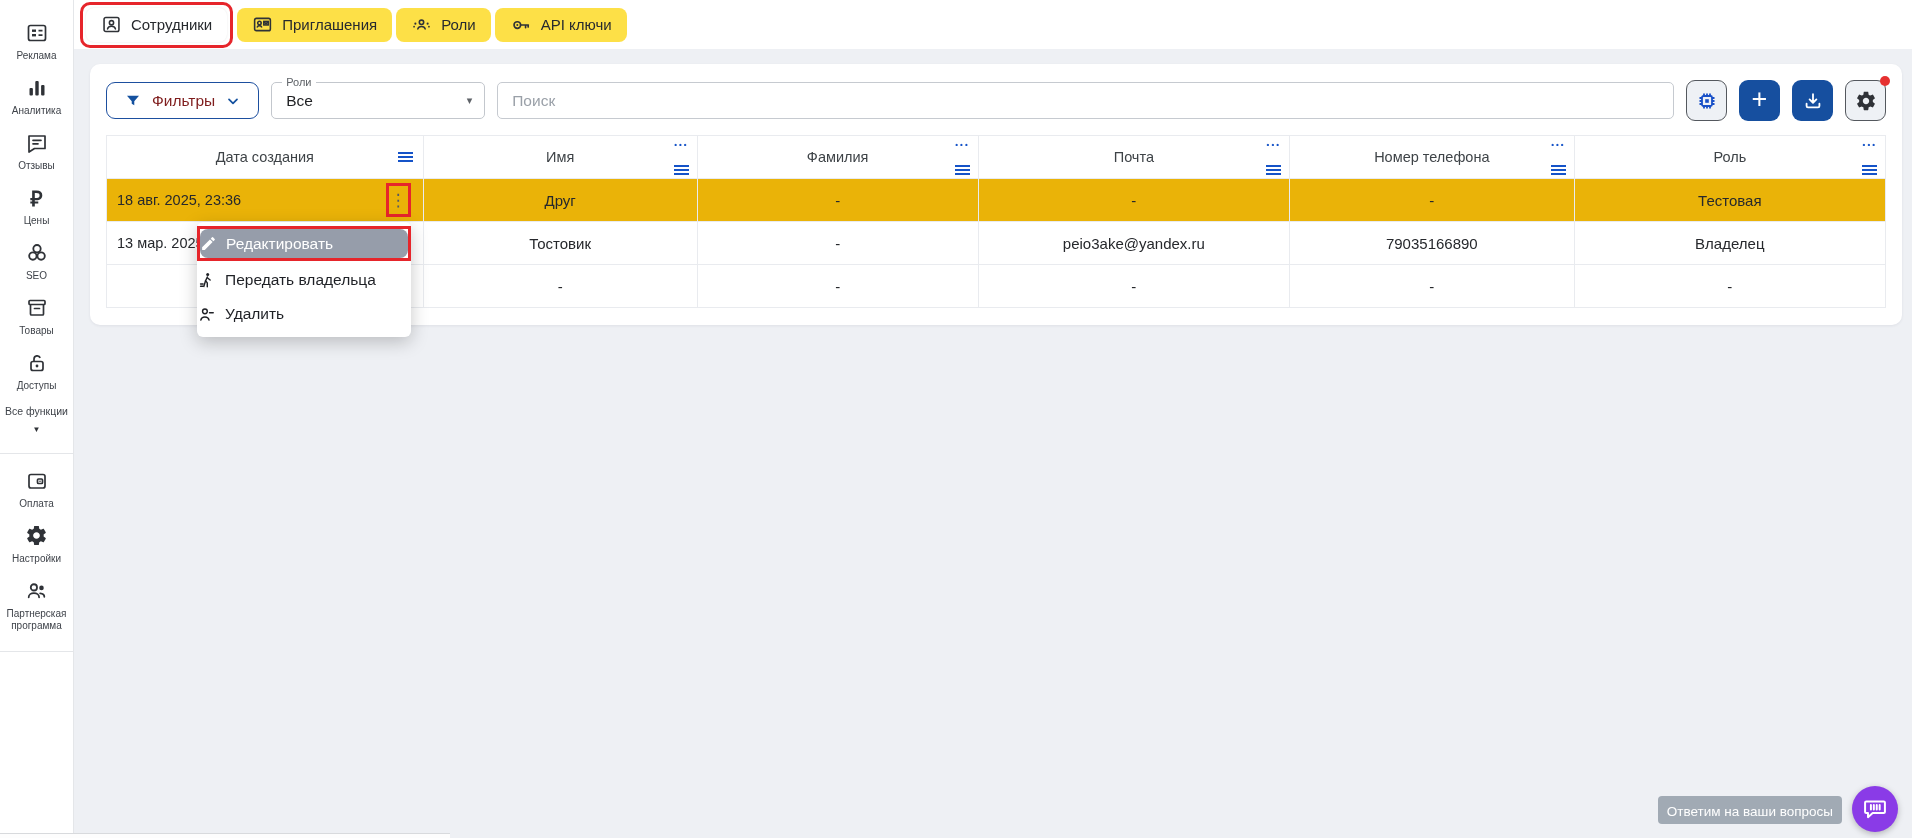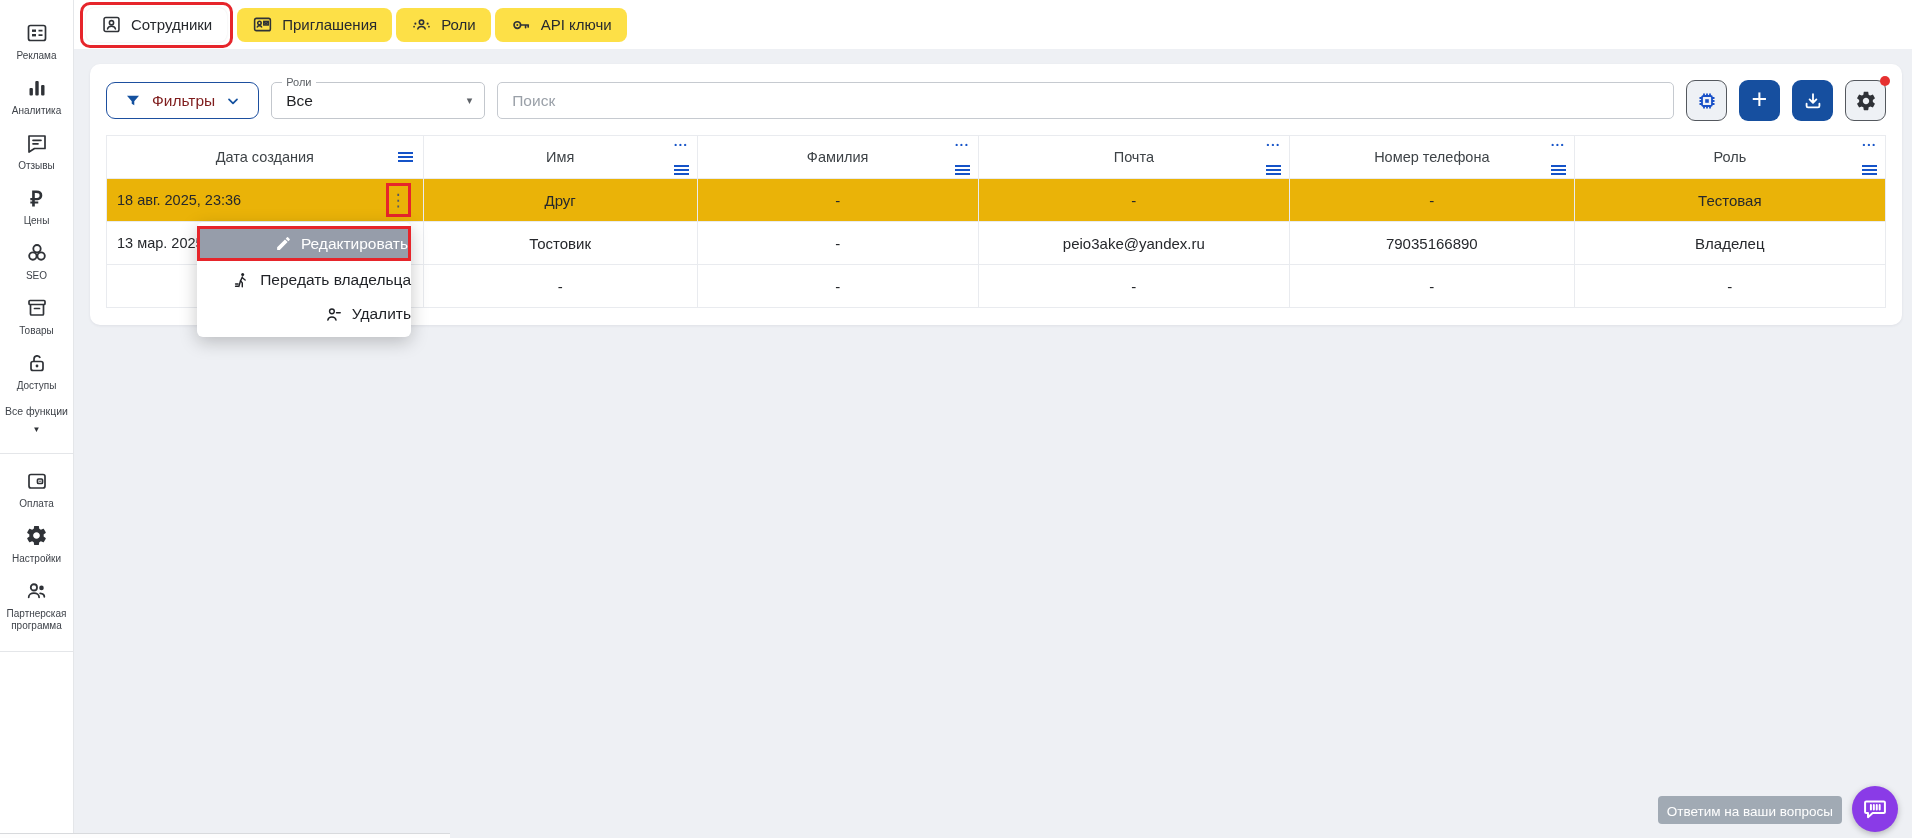--- a/index.html
+++ b/index.html
@@ -52,21 +52,21 @@
   tr.row-hl td { background:#eab308; }
   .ham { position:absolute; right:10px; width:15px; height:2px; background:#1553c8; box-shadow:0 4px 0 #1553c8, 0 8px 0 #1553c8; }
   .ham.center { top:calc(50% - 5px); }
   .ham.low { bottom:11px; right:8px; }
   .hdots { position:absolute; right:8px; top:4px; color:#1553c8; font-size:8px; font-weight:700; letter-spacing:2px; }
   .kebab-box { position:absolute; right:12px; top:4px; width:25px; height:34px; border:3px solid #e6252b; display:flex; align-items:center; justify-content:center; }
   .kebab { color:#565a61; font-size:17px; line-height:1; cursor:pointer; }
 
   
   .ctx-menu { position:absolute; left:197px; top:222px; width:214px; background:#fff; border-radius:6px; box-shadow:0 5px 18px rgba(0,0,0,.22); z-index:40; padding:4px 0 6px; }
-  .ctx-item { height:34px; display:flex; align-items:center; justify-content:flex-end; gap:9px; font-size:15.5px; color:#1f2126; cursor:pointer; }
+  .ctx-item { height:34px; display:flex; align-items:center; justify-content:flex-start; gap:9px; font-size:15.5px; color:#1f2126; cursor:pointer;border-radius:8px; }
   .ctx-item svg { flex:none; }
   .ctx-hl-wrap { border:3px solid #e6252b; margin-bottom:2px; }
   .ctx-hl { background:#969daa; color:#fff; height:29px; font-weight:500; }
 
   
   .chat-tip { position:absolute; right:70px; bottom:14px; background:rgba(154,164,174,.92); color:#fff; font-size:13.5px; padding:8px 9px 5px; border-radius:4px; z-index:30; }
   .chat-fab { position:absolute; right:14px; bottom:6px; width:46px; height:46px; border-radius:50%; background:#8a3be7; display:flex; align-items:center; justify-content:center; z-index:30; cursor:pointer; box-shadow:0 2px 6px rgba(0,0,0,.25); }
 </style>
 </head>
 <body>

